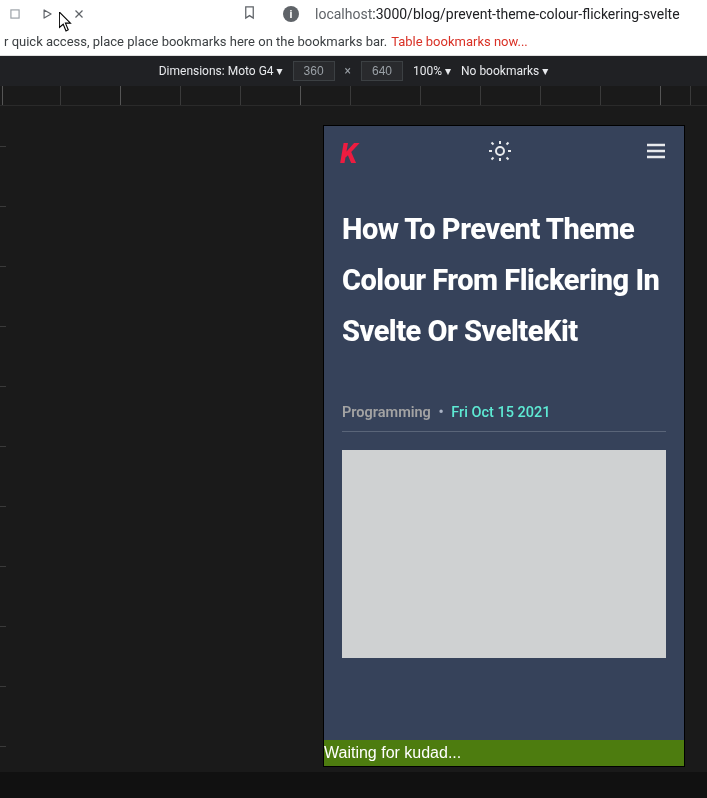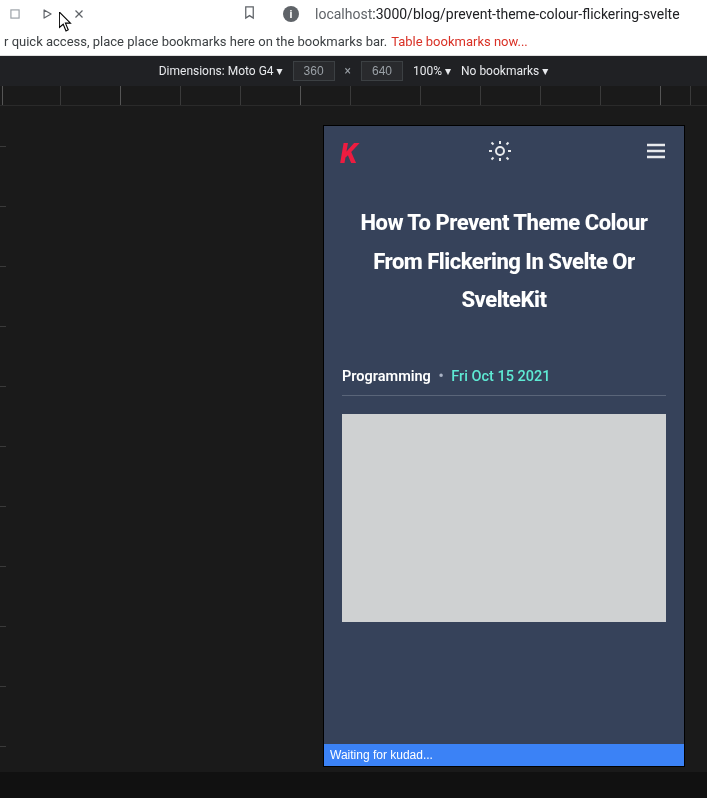--- a/index.html
+++ b/index.html
@@ -163,34 +163,33 @@
   letter-spacing: -1px;
 }
 .sun-icon svg, .menu-icon svg { width: 24px; height: 24px; stroke: #e8eaed; }
 
 
 .article {
   padding: 24px 18px 0 18px;
   color: #fff;
 }
 .title {
-  font-size: 22px;
+  font-size: 29px;
   font-weight: 800;
-  text-align: center;
   line-height: 1.75;
   letter-spacing: -0.5px;
 }
 .meta {
   margin-top: 48px;
   font-size: 14.5px;
   font-weight: 600;
   padding-bottom: 10px;
   border-bottom: 1px solid #5a6579;
 }
-.meta .cat { color: #ffffff; }
+.meta .cat { color: #a3a3a3; }
 .meta .dot { color: #aab3c5; margin: 0 4px; }
 .meta .date { color: #5eead4; font-weight: 500; text-align: center; }
 .hero {
   margin-top: 18px;
   width: 100%;
   height: 208px;
   background: #cfd1d2;
 }
 .toc {
   margin-top: 26px;
@@ -198,24 +197,24 @@
   font-weight: 800;
   color: #fff;
 }
 
 
 .status-strip {
   position: absolute;
   left: 0;
   bottom: 0;
   width: 100%;
-  background: #3b82f6;
+  background: #4d7c0f;
   color: #fff;
-  font-size: 12px;
-  padding: 4px 6px;
+  font-size: 16px;
+  padding: 4px 0;
   font-family: Arial, sans-serif;
 }
 
 
 .bottom-strip {
   position: absolute;
   left: 0;
   bottom: 0;
   width: 100%;
   height: 26px;

